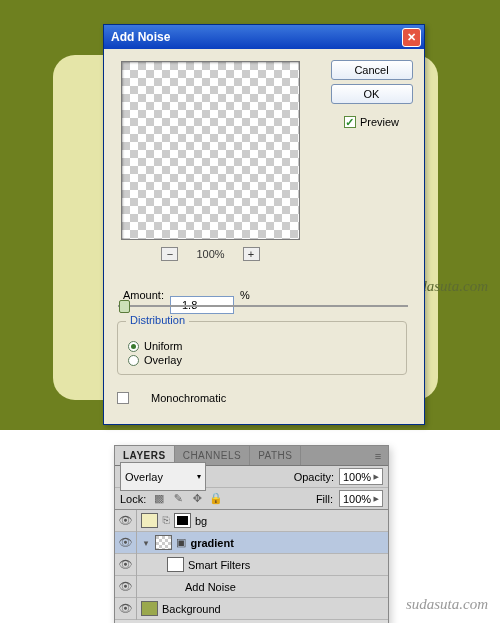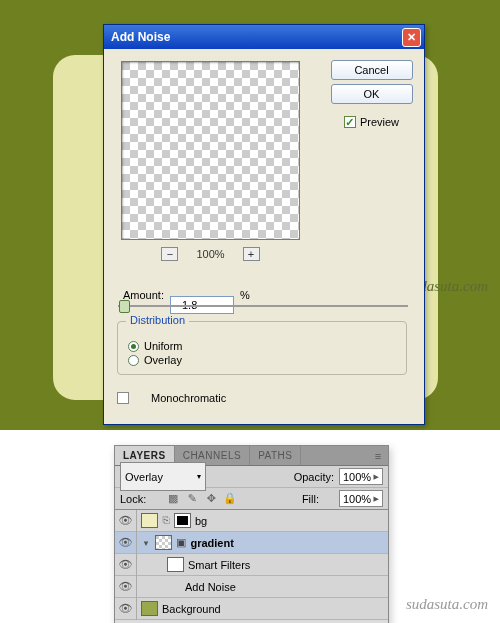--- a/index.html
+++ b/index.html
@@ -42,21 +42,21 @@
 .ltabs{display:flex;height:20px;background:#9a9a9a;border-bottom:1px solid #777;}
 .tab{padding:3px 8px;color:#555;font-size:10px;letter-spacing:.5px;border-right:1px solid #888;display:flex;align-items:center;}
 .tab.active{background:#d3d3d3;color:#222;font-weight:bold;}
 .lmenu{margin-left:auto;width:20px;display:flex;align-items:center;justify-content:center;cursor:pointer;color:#555;}
 .optrow{display:flex;align-items:center;height:22px;padding:0 5px;gap:5px;border-bottom:1px solid #b5b5b5;}
 .blend{flex:0 0 86px;height:29px;border:1px solid #888;background:#efefef;display:flex;align-items:center;justify-content:space-between;padding:0 4px;cursor:pointer;}
 .blend .arr{font-size:8px;}
 .oplbl{margin-left:auto;text-align:center;}
 .pct{width:44px;height:17px;border:1px solid #888;background:#fff;display:flex;align-items:center;justify-content:space-between;padding:0 3px;cursor:pointer;}
 .pct .ar{font-size:7px;color:#555;}
-.lockrow{display:flex;align-items:center;height:22px;padding:0 5px;gap:20px;border-bottom:1px solid #8a8a8a;}
+.lockrow{display:flex;align-items:center;height:22px;padding:0 5px;gap:6px;border-bottom:1px solid #8a8a8a;}
 .lockicons{display:flex;gap:5px;}
 .licon{width:14px;height:14px;display:flex;align-items:center;justify-content:center;color:#666;font-size:11px;}
 .lockrow .fill-lbl{margin-left:auto;}
 .layerlist{background:#dcdcdc;}
 .lrow{display:flex;align-items:center;height:22px;border-bottom:1px solid #b5b5b5;background:#d6d6d6;}
 .lrow.sel{background:#b8c8e0;}
 .eyecol{width:22px;height:22px;border-right:1px solid #aaa;display:flex;align-items:center;justify-content:center;color:#555;font-size:12px;}
 .lcontent{display:flex;align-items:center;padding-left:4px;gap:4px;flex:1;}
 .thumb-sq{width:17px;height:15px;border:1px solid #666;}
 .sw-cream{background:#f1edbe;}

